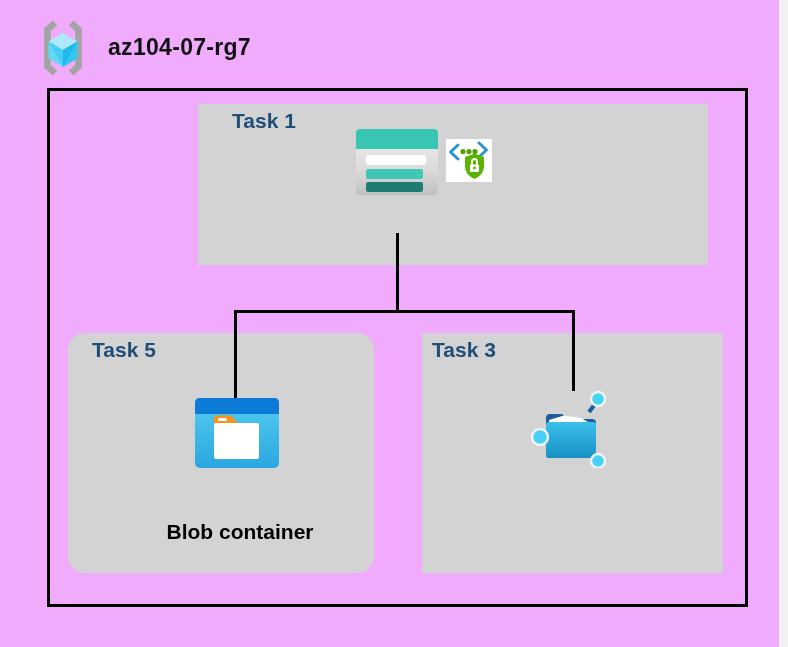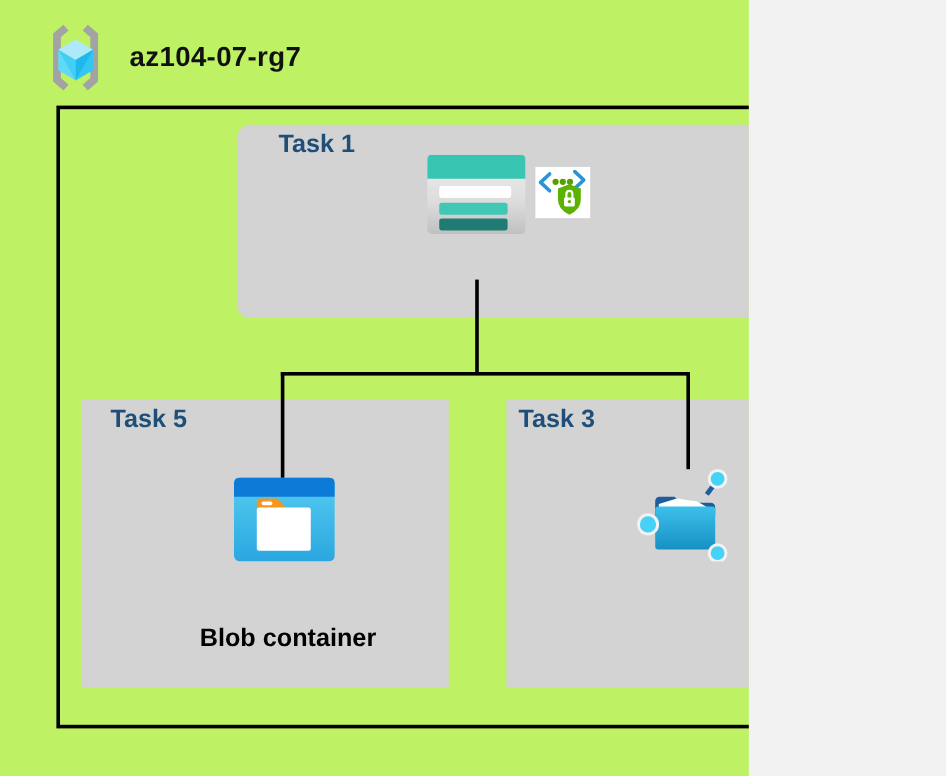--- a/index.html
+++ b/index.html
@@ -3,23 +3,23 @@
 <meta charset="utf-8">
 <style>
   html, body {
     margin: 0;
     padding: 0;
     background: #f2f2f2;
     font-family: "Liberation Sans", sans-serif;
   }
   .canvas {
     position: relative;
-    width: 624px;
+    width: 779px;
     height: 647px;
-    background: #bef264;
+    background: #f0abfc;
     overflow: hidden;
   }
   
   .rg-icon {
     position: absolute;
     left: 35px; top: 18px;
     width: 56px; height: 60px;
   }
   .rg-title {
     position: absolute;
@@ -37,22 +37,22 @@
     border: 3px solid #000000;
     box-sizing: border-box;
     z-index: 0;
   }
   
   .task-box {
     position: absolute;
     background: #d3d3d3;
     z-index: 1;
   }
-  .task1 { left: 198px; top: 104px; width: 510px; height: 161px; border-radius: 10px; }
-  .task5 { left: 68px;  top: 333px; width: 306px; height: 240px; }
+  .task1 { left: 198px; top: 104px; width: 510px; height: 161px; }
+  .task5 { left: 68px;  top: 333px; width: 306px; height: 240px; border-radius: 17px; }
   .task3 { left: 422px; top: 333px; width: 301px; height: 240px; }
   .task-label {
     position: absolute;
     font-size: 21px;
     font-weight: bold;
     color: #1f4e79;
   }
   .task1 .task-label { left: 34px; top: 5px; }
   .task5 .task-label { left: 24px; top: 5px; }
   .task3 .task-label { left: 10px; top: 5px; }

